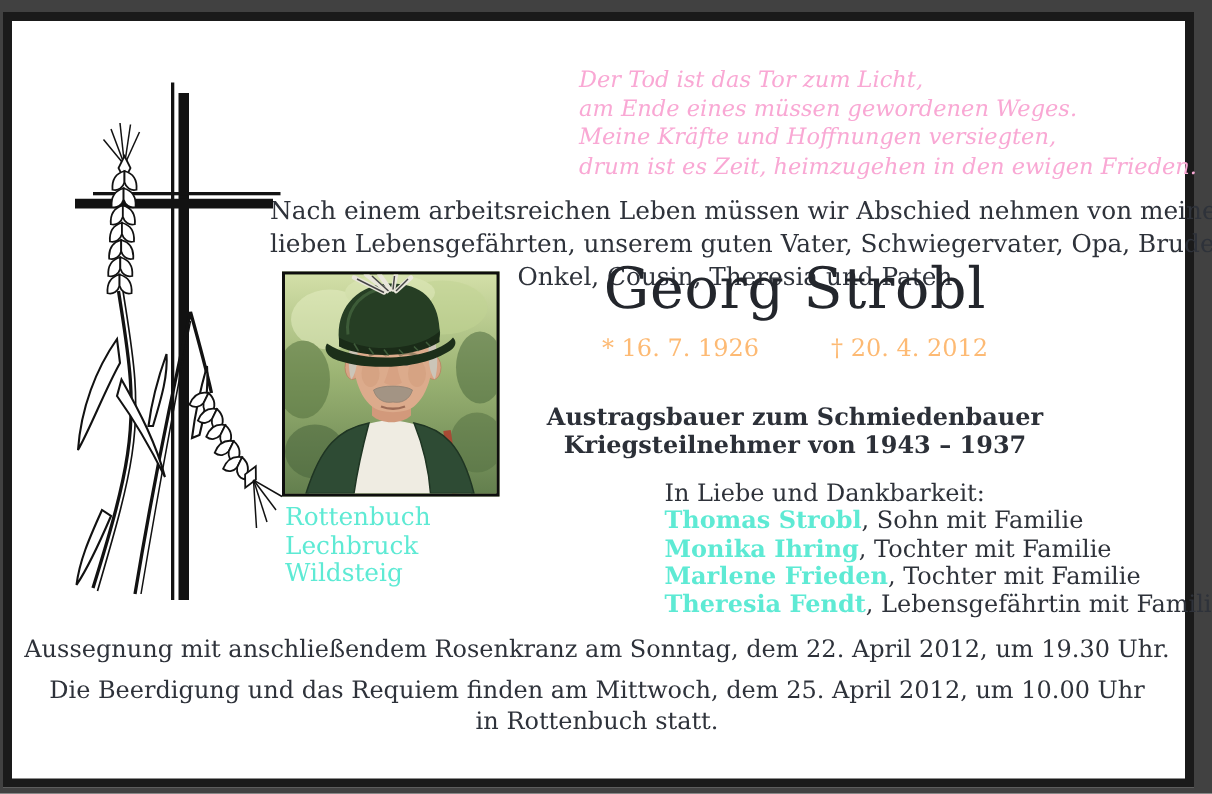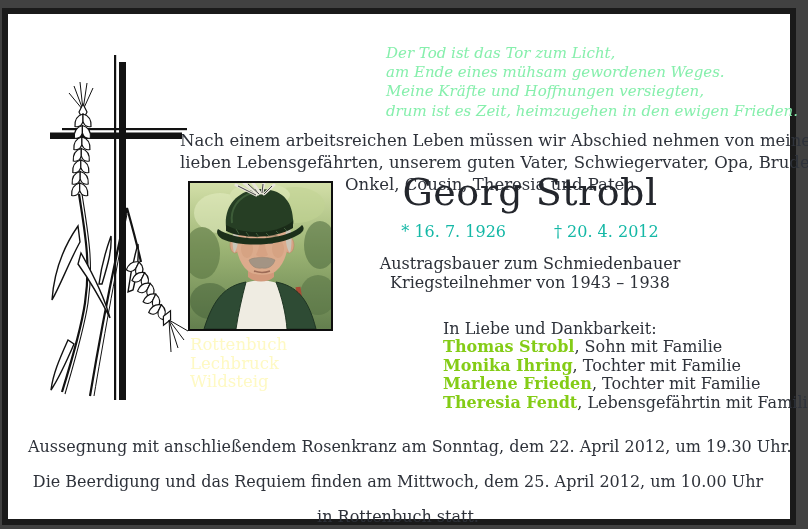--- a/index.html
+++ b/index.html
@@ -9,73 +9,73 @@
     font-family:"DejaVu Serif","Liberation Serif",serif;
     color:#2f333b;overflow:hidden;
   }
   .card{
     position:absolute;left:2px;top:8px;width:782px;height:505px;
     background:#ffffff;border:6px solid #1a1a1a;z-index:1;
   }
   .layer{position:absolute;z-index:2;}
   .poem{
     left:386px;top:44px;width:400px;
-    font-style:italic;font-size:15px;line-height:19.2px;color:#86efac;
+    font-style:italic;font-size:15px;line-height:19.2px;color:#f9a8d4;
     white-space:nowrap;
   }
   .intro{
     left:180px;top:130px;width:620px;text-align:center;
     font-size:16.5px;line-height:21.8px;color:#2e323a;white-space:nowrap;
   }
   .cross-wheat{left:38px;top:48px;width:152px;height:356px;}
   .photo{
     left:188px;top:181px;width:141px;height:146px;
     border:2px solid #0e0e0e;background:#9cb474;
   }
   .name-block{left:320px;top:170px;width:420px;text-align:center;}
   .deceased-name{
     font-size:38px;line-height:44px;color:#23262c;letter-spacing:.5px;
     white-space:nowrap;
   }
   .dates{
     display:flex;justify-content:center;gap:48px;margin-top:8px;
-    font-size:16px;color:#14b8a6;white-space:nowrap;
+    font-size:16px;color:#fdba74;white-space:nowrap;
   }
   .subtitle{
-    margin-top:14px;font-weight:normal;font-size:16px;line-height:18.5px;
+    margin-top:28px;font-weight:bold;font-size:16px;line-height:18.5px;
     color:#2c3038;white-space:nowrap;
   }
   .subtitle div{white-space:nowrap;}
   .places{
-    left:190px;top:336px;font-size:16.5px;line-height:18.6px;color:#fef9c3;
+    left:190px;top:336px;font-size:16.5px;line-height:18.6px;color:#5eead4;
     white-space:nowrap;
   }
   .mourners{
     left:443px;top:320px;font-size:16px;line-height:18.4px;color:#2e323a;
     white-space:nowrap;
   }
   .mourners .heading{margin-bottom:0;}
-  .mourners b{color:#84cc16;}
+  .mourners b{color:#5eead4;}
   .funeral{
     left:12px;top:421px;width:772px;text-align:center;
     font-size:16px;line-height:19px;color:#2e323a;
   }
-  .funeral p{margin:16px;white-space:nowrap;}
+  .funeral p{margin:2px;white-space:nowrap;}
   .funeral .blessing{margin-bottom:8px;}
 </style>
 </head>
 <body>
 
 <div class="page">
 
   <div class="card"></div>
 
   <div class="layer poem">
     <div>Der Tod ist das Tor zum Licht,</div>
-    <div>am Ende eines mühsam gewordenen Weges.</div>
+    <div>am Ende eines müssen gewordenen Weges.</div>
     <div>Meine Kräfte und Hoffnungen versiegten,</div>
     <div>drum ist es Zeit, heimzugehen in den ewigen Frieden.</div>
   </div>
 
   <div class="layer intro">
     <div>Nach einem arbeitsreichen Leben müssen wir Abschied nehmen von meinem</div>
     <div>lieben Lebensgefährten, unserem guten Vater, Schwiegervater, Opa, Bruder,</div>
     <div>Onkel, Cousin, Theresia und Paten</div>
   </div>
 
@@ -225,21 +225,21 @@
   </svg>
 
   <div class="layer name-block">
     <div class="deceased-name">Georg Strobl</div>
     <div class="dates">
       <span>* 16. 7. 1926</span>
       <span>† 20. 4. 2012</span>
     </div>
     <div class="subtitle">
       <div>Austragsbauer zum Schmiedenbauer</div>
-      <div>Kriegsteilnehmer von 1943 – 1938</div>
+      <div>Kriegsteilnehmer von 1943 – 1937</div>
     </div>
   </div>
 
   <div class="layer places">
     <div>Rottenbuch</div>
     <div>Lechbruck</div>
     <div>Wildsteig</div>
   </div>
 
   <div class="layer mourners">

